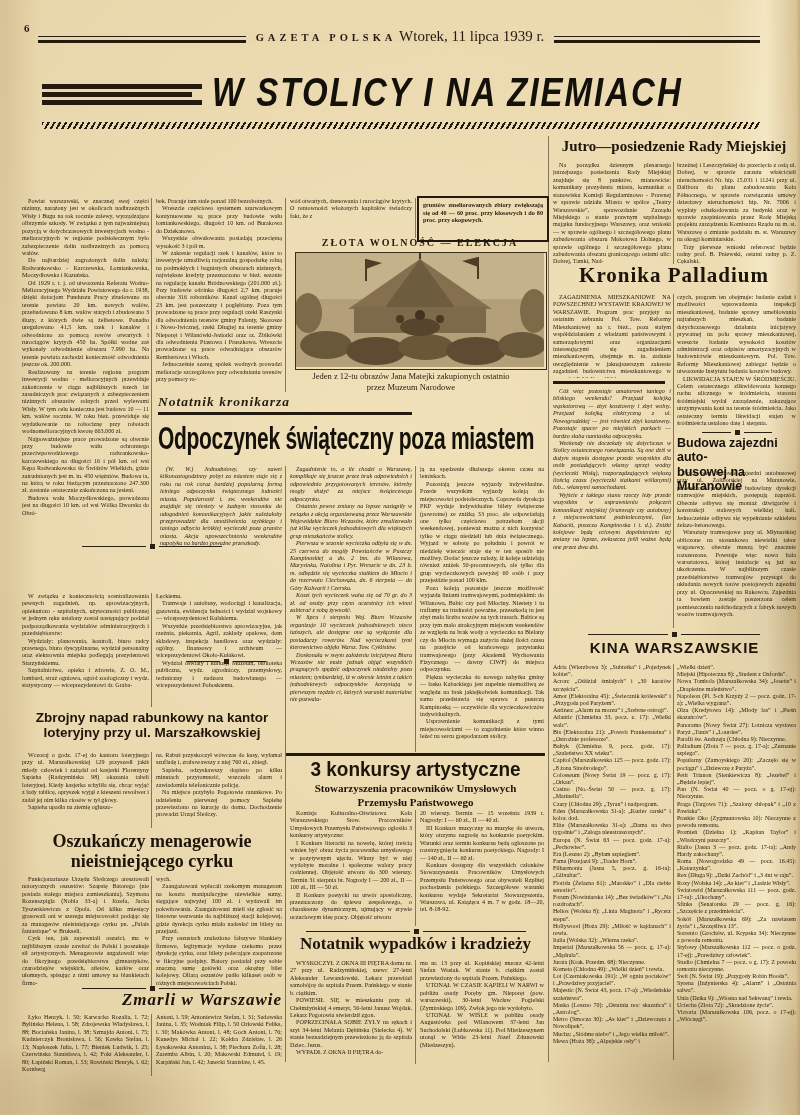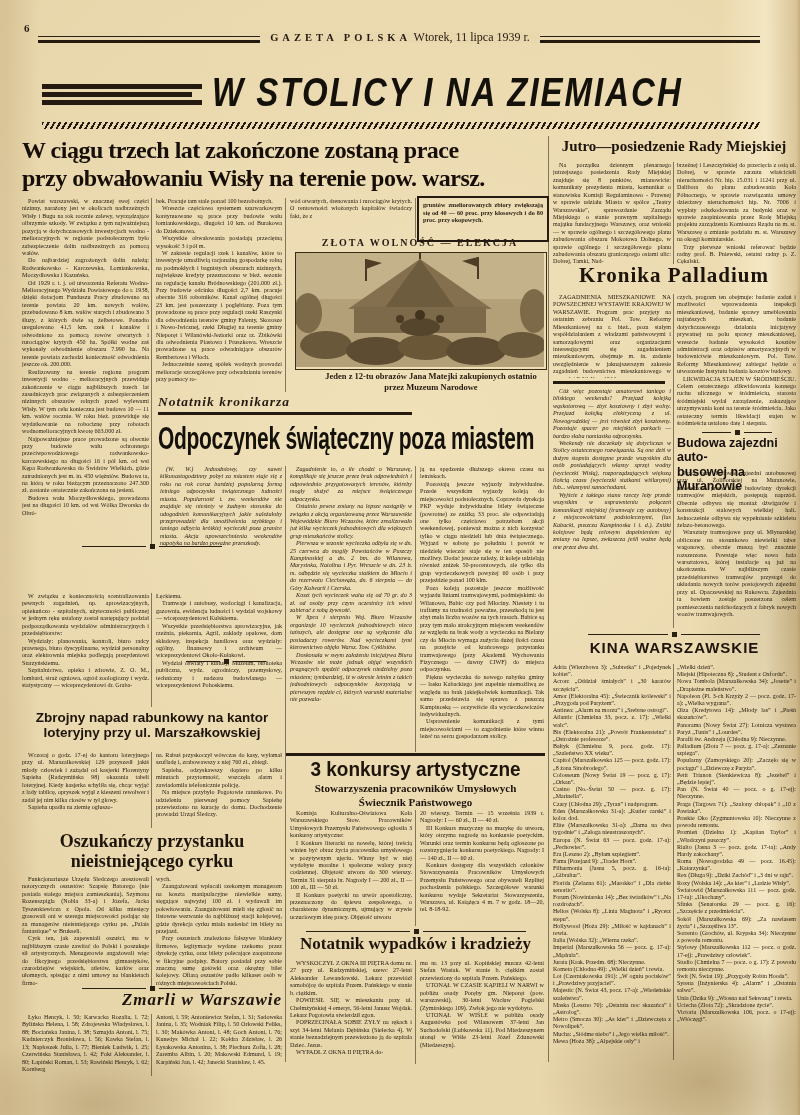--- a/index.html
+++ b/index.html
@@ -31,34 +31,30 @@
 <body>
 
 <div id="paper">
 
   <div class="abs" style="left:24px;top:22px;font-weight:bold;font-size:11px;">6</div>
   <div class="abs" style="left:38px;top:36px;width:722px;height:1px;background:#2a2012;"></div>
   <div class="abs" style="left:38px;top:40px;width:722px;height:3px;background:#241a10;"></div>
   <div class="abs" style="left:0;top:27px;width:800px;text-align:center;">
     <span style="background:#e9d7ad;padding:0 10px;position:relative;z-index:2;font-size:10.5px;">
       <b style="letter-spacing:4px;">GAZETA  POLSKA</b>
-      <span style="font-size:12px;">Wtorek, 11 lipca 1939 r.</span>
+      <span style="font-size:15px;">Wtorek, 11 lipca 1939 r.</span>
     </span>
   </div>
 
   <div class="abs" style="left:42px;top:84px;width:160px;height:5px;background:#241a10;"></div>
   <div class="abs" style="left:42px;top:92px;width:150px;height:5px;background:#241a10;"></div>
   <div class="abs" style="left:42px;top:100px;width:160px;height:5px;background:#241a10;"></div>
   <div class="abs sans nowrap" style="left:212px;top:68px;font-size:33px;font-weight:bold;font-style:italic;letter-spacing:2px;transform:scaleY(1.25);transform-origin:top left;color:#14100a;">W STOLICY I NA ZIEMIACH</div>
   <div class="abs" style="left:42px;top:122px;width:718px;height:7px;background:repeating-linear-gradient(120deg,#241a10 0 2px,rgba(0,0,0,0) 2px 5px);"></div>
 
-  <div class="abs headline-main" style="left:22px;top:136px;width:524px;">
-    <div>W ciągu trzech lat zakończone zostaną prace</div>
-    <div>przy obwałowaniu Wisły na terenie pow. warsz.</div>
-  </div>
 
   <div class="col" style="left:22px;top:198px;width:127px;height:348px;"> Powiat warszawski, w znacznej swej części nizinny, narażony jest w okolicach nadbrzeżnych Wisły i Bugu na rok rocznie zalewy, wyrządzające olbrzymie szkody. W związku z tym najważniejszą pozycją w dotychczasowych inwestycjach wodno - melioracyjnych w regionie podstołecznym było zabezpieczenie dolin nadbrzeżnych za pomocą wałów.
  Do najbardziej zagrożonych dolin należą: Radwankowsko - Karczewska, Łomiankowska, Moczydłowska i Kazuńska.
  Od 1929 r. t. j. od utworzenia Referatu Wodno-Melioracyjnego Wydziału Powiatowego do r. 1938, dzięki dotacjom Funduszu Pracy zbudowano na terenie powiata 20 km. nowych wałów, przebudowano 8 km. wałów starych i zbudowano 3 śluzy, z których dwie są żelbetowe. Ponadto uregulowano 41,5 km. rzek i kanałów i odwodniono za pomocą rowów otwartych i rurociągów krytych 450 ha. Spółki wodne zaś wykonały odwodnienie obszaru 7.990 ha. Na terenie powiata zachodzi konieczność odwodnienia jeszcze ok. 200.000.
  Realizowany na terenie regionu program inwestycji wodno - melioracyjnych przewiduje zakończenie w ciągu najbliższych trzech lat zasadniczych prac związanych z zabezpieczeniem nizinnych obszarów rolnych przed wylewami Wisły. W tym celu konieczna jest budowa 10 — 11 km. wałów rocznie. W roku bież. przewiduje się wydatkowanie na robociznę przy robotach wodnomelioracyjnych kwotę 663.000 zł.
  Najpoważniejsze prace prowadzone są obecnie przy budowie wału ochronnego przeciwpowodziowego radwankowsko-karczewskiego na długości 16 i pół km. od wsi Kępa Radwankowska do Świdrów Wielkich, gdzie zatrudnionych jest m. in. 450 więźniów. Budowa ta, na którą w roku bieżącym przeznaczono 247.300 zł. zostanie ostatecznie zakończona na jesieni.
  Budowa wału Moczydłowskiego, prowadzona jest na długości 10 km. od wsi Wólka Dworska do Obró-</div>
   <div class="col" style="left:156px;top:198px;width:126px;height:194px;">bek. Pracuje tam stale ponad 100 bezrobotnych.
  Wreszcie częściowo systemem szarwarkowym kontynuowane są prace przy budowie wału łomiankowskiego, długości 10 km. od Burakowa do Dziekanowa.
  Wszystkie obwałowania posiadają przeciętną wysokość 3 i pół m.
@@ -86,21 +82,21 @@
       <ellipse cx="180" cy="98" rx="30" ry="14" fill="#5d4c32"></ellipse>
       <ellipse cx="226" cy="92" rx="24" ry="13" fill="#6a583b"></ellipse>
       <ellipse cx="124" cy="74" rx="20" ry="9" fill="#55452c"></ellipse>
       <ellipse cx="12" cy="60" rx="14" ry="20" fill="#7d6a48"></ellipse>
       <ellipse cx="238" cy="58" rx="14" ry="22" fill="#7d6a48"></ellipse>
       <circle cx="104" cy="66" r="4" fill="#4a3a24"></circle>
       <circle cx="144" cy="66" r="4" fill="#4a3a24"></circle>
       <circle cx="124" cy="62" r="5" fill="#42331f"></circle>
     </svg>
   </div>
-  <div class="abs" style="left:300px;top:371px;width:262px;text-align:center;font-weight:bold;font-size:8.5px;line-height:1.3;">
+  <div class="abs" style="left:280px;top:371px;width:262px;text-align:center;font-weight:normal;font-size:8.5px;line-height:1.3;">
     <div>Jeden z 12-tu obrazów Jana Matejki zakupionych ostatnio</div>
     <div>przez Muzeum Narodowe</div>
   </div>
 
   <div class="abs sec-head" style="left:551px;top:138px;width:246px;font-size:15px;">Jutro—posiedzenie Rady Miejskiej</div>
   <div class="col" style="left:553px;top:162px;width:118px;height:102px;"> Na porządku dziennym plenarnego jutrzejszego posiedzenia Rady Miejskiej znajduje się 8 punktów, mianowicie: komunikaty prezydenta miasta, komunikat o stanowisku Komisji Regulaminowo - Prawnej w sprawie udziału Miasta w spółce „Teatry Warszawskie”, sprawozdanie Zarządu Miejskiego o stanie prawnym szpitalnego majątku fundacyjnego Warszawy, oraz wnioski — w sprawie ogólnego i szczegółowego planu zabudowania obszaru Mokotowa Dolnego, w sprawie ogólnego i szczegółowego planu zabudowania obszaru graniczącego osiami ulic: Dobrej, Tamki, Nad-</div>
   <div class="col" style="left:677px;top:162px;width:119px;height:102px;">brzeżnej i Leszczyńskiej do przecięcia z osią ul. Dobrej, w sprawie zarzutu właścicieli nieruchomości Nr. hip. 15.031 i 11241 przy ul. Dalibora do planu zabudowania Koła Północnego, w sprawie rozwiązania umowy dzierżawy nieruchomości hip. Nr. 7006 i wypłaty odszkodowania za budynki oraz w sprawie zaopiniowania przez Radę Miejską projektu zarządzenia Komisarza Rządu na m. st. Warszawę o zmianie podziału m. st. Warszawy na okręgi kominiarskie.
  Trzy pierwsze wnioski referować będzie radny prof. B. Pniewski, ostatni radny p. Z. Cękalski.</div>
 
   <div class="abs sec-head" style="left:551px;top:264px;width:246px;font-size:21px;letter-spacing:1px;">Kronika Palladium</div>
@@ -146,41 +142,41 @@
     <div>Zbrojny napad rabunkowy na kantor</div>
     <div>loteryjny przy ul. Marszałkowskiej</div>
   </div>
   <div class="col" style="left:22px;top:752px;width:127px;height:76px;"> Wczoraj o godz. 17-ej do kantoru loteryjnego przy ul. Marszałkowskiej 129 przyszedł jakiś młody człowiek i zażądał od kasjerki Florentyny Sapieha (Radzymińska 98) okazania tabeli loteryjnej. Kiedy kasjerka schyliła się, chcąc wyjąć z lady tablicę, opryszek wyjął z kieszeni rewolwer i zadał jej nim kilka ciosów w tył głowy.
  Sapieha upadła na ziemię ogłuszo-</div>
   <div class="col" style="left:156px;top:752px;width:126px;height:76px;">na. Rabuś przyskoczył wówczas do kasy, wyłamał szufladę i, zrabowawszy z niej 760 zł., zbiegł.
  Sapieha, odzyskawszy dopiero po kilku minutach przytomność, wszczęła alarm i zawiadomiła telefonicznie policję.
  Na miejsce przybyło Pogotowie ratunkowe. Po udzieleniu pierwszej pomocy Sapiehę przewieziono na kurację do domu. Dochodzenie prowadzi Urząd Śledczy.</div>
 
   <div class="abs sec-head" style="left:22px;top:832px;width:260px;font-size:18px;">
-    <div>Oszukańczy przystanku</div>
+    <div>Oszukańczy menagerowie</div>
     <div>nieistniejącego cyrku</div>
   </div>
   <div class="col" style="left:22px;top:876px;width:127px;height:110px;"> Funkcjonariusze Urzędu Śledczego aresztowali notorycznych oszustów: Szapsię Batorego (nie posiada stałego miejsca zamieszkania), Szymona Rozenszpigla (Nobla 33-a) i Józefa, Jacka Tyszenkiewicza z Opola. Od kilku miesięcy grasowali oni w szeregu miejscowości podając się za managerów nieistniejącego cyrku pn. „Palais fantastique” w Brukseli.
  Cyrk ten, jak zapewniali oszuści, ma w najbliższym czasie zawitać do Polski i poszukuje sił artystycznych. Menagerowie angażowali więc do fikcyjnego przedsiębiorstwa gimnastyków, czarodziejów wiejskich, atletów, karłów oraz ułomnych, spisując z nimi umowy na blankietach firmo-</div>
   <div class="col" style="left:156px;top:876px;width:126px;height:110px;">wych.
  Zaangażowani wpłacali rzekomym managerom na koszta manipulacyjne niewielkie sumy, sięgające najwyżej 100 zł. i wydawali im pokwitowania. Zaangażowani mieli się zgłosić na listowne wezwanie do najbliższej stacji kolejowej, gdzie dyrekcja cyrku miała nadesłać im bilety na przejazd.
  Przy oszustach znaleziono fałszywe blankiety firmowe, legitymacje wydane rzekomo przez dyrekcję cyrku, oraz bilety polecające zaopatrzone w fikcyjne podpisy. Batory posiadał przy sobie znaczną sumę gotówki oraz okrężny bilet kolejowy. Ofiarą oszustów padło kilkaset osób w różnych miejscowościach Polski.</div>
 
   <div class="orn" style="left:82px;top:986px;width:140px;">
       <b></b>
     </div>
   <div class="abs sec-head" style="left:22px;top:991px;width:260px;font-size:17px;font-style:italic;letter-spacing:1px;text-align:right;">Zmarli w Warszawie</div>
   <div class="col" style="left:22px;top:1014px;width:127px;height:62px;"> Łyko Henryk, l. 50; Karwacka Rozalia, l. 72; Bylińska Helena, l. 58; Zdrojewska Władysława, l. 88; Bociańska Janina, l. 38; Szmajda Antoni, l. 75; Kudnierczyk Bronisława, l. 56; Kawka Stefan, l. 13; Napłoszek Julia, l. 77; Bieniek Ludwik, l. 25; Czerwińska Stanisława, l. 42; Fokt Aleksander, l. 80; Łapiński Roman, l. 53; Rawiński Henryk, l. 62; Kornberg</div>
   <div class="col" style="left:156px;top:1014px;width:126px;height:62px;">Antoni, l. 59; Antoniewicz Stefan, l. 31; Sadowska Janina, l. 35; Wodniak Filip, l. 50 Orłowski Feliks, l. 30; Makówka Antoni, l. 48; Goch Antoni, l. 76; Kunedys Michał l. 22; Kołdra Zdzisław, l. 26 Łysakowska Antonina, l. 38; Piechura Zofia, l. 28; Zaremba Albin, l. 20; Makowski Edmund, l. 19; Karpiński Jan, l. 42; Janecki Stanisław, l. 45.</div>
 
   <div class="hbar" style="left:286px;top:753px;width:259px;height:3px;"></div>
   <div class="abs sec-head sans" style="left:286px;top:758px;width:259px;font-size:19px;transform:scaleY(1.1);transform-origin:top;">3 konkursy artystyczne</div>
   <div class="abs sec-head" style="left:286px;top:782px;width:259px;font-size:11px;line-height:1.25;">
     <div>Stowarzyszenia pracowników Umysłowych</div>
-    <div>Świecznik Państwowego</div>
+    <div>Przemysłu Państwowego</div>
   </div>
   <div class="col" style="left:290px;top:810px;width:122px;height:116px;"> Komisja Kulturalno-Oświatowa Koła Warszawskiego Stow. Pracowników Umysłowych Przemysłu Państwowego ogłosiła 3 konkursy artystyczne:
  I Konkurs literacki na nowelę, której treścią winien być obraz życia pracownika umysłowego w pozytywnym ujęciu. Winny być w niej wydobyte moralne i społeczne walory pracy codziennej. Objętość utworu do 300 wierszy. Termin 31 sierpnia br. Nagrody I — 200 zł., II — 100 zł., III — 50 zł.
  II Konkurs poetycki na utwór apostoliczny, przeznaczony do śpiewu zespołowego, o charakterze dynamicznym, ujmujący w zrywie uczuciowym ideę pracy. Objętość utworu</div>
   <div class="col" style="left:420px;top:810px;width:124px;height:116px;">20 wierszy. Termin — 15 września 1939 r. Nagrody: I — 60 zł., II — 40 zł.
  III Konkurs muzyczny na muzykę do utworu, który otrzyma nagrodę na konkursie poetyckim. Warunki oraz termin konkursu będą ogłoszone po rozstrzygnięciu konkursu poetyckiego. Nagrody: I — 140 zł., II — 60 zł.
  Konkurs dostępny dla wszystkich członków Stowarzyszenia Pracowników Umysłowych Przemysłu Państwowego oraz obywateli Rzplitej pochodzenia polskiego. Szczegółowe warunki konkursu wydaje Sekretariat Stowarzyszenia, Warszawa, ul. Książęca 4 m. 7 w godz. 18—20, tel. 8-18-92.</div>
 
   <div class="orn" style="left:306px;top:929px;width:220px;">
       <b></b>

